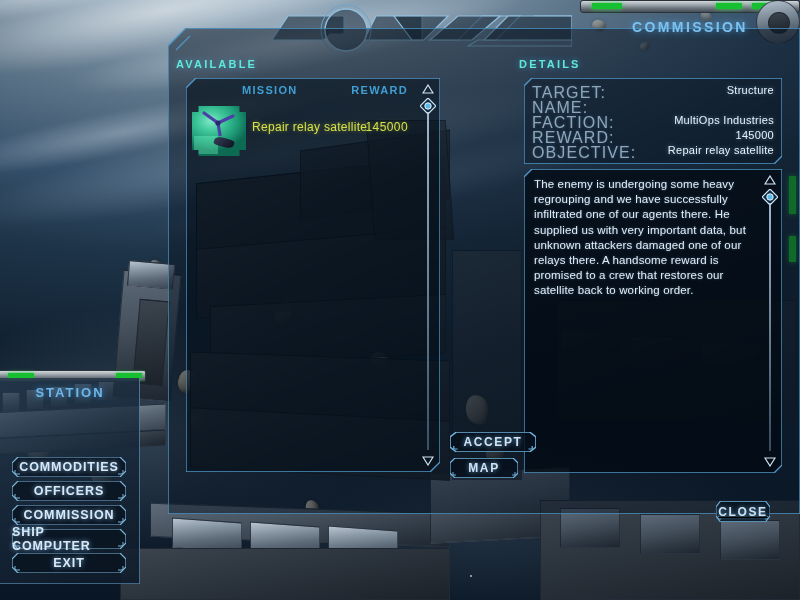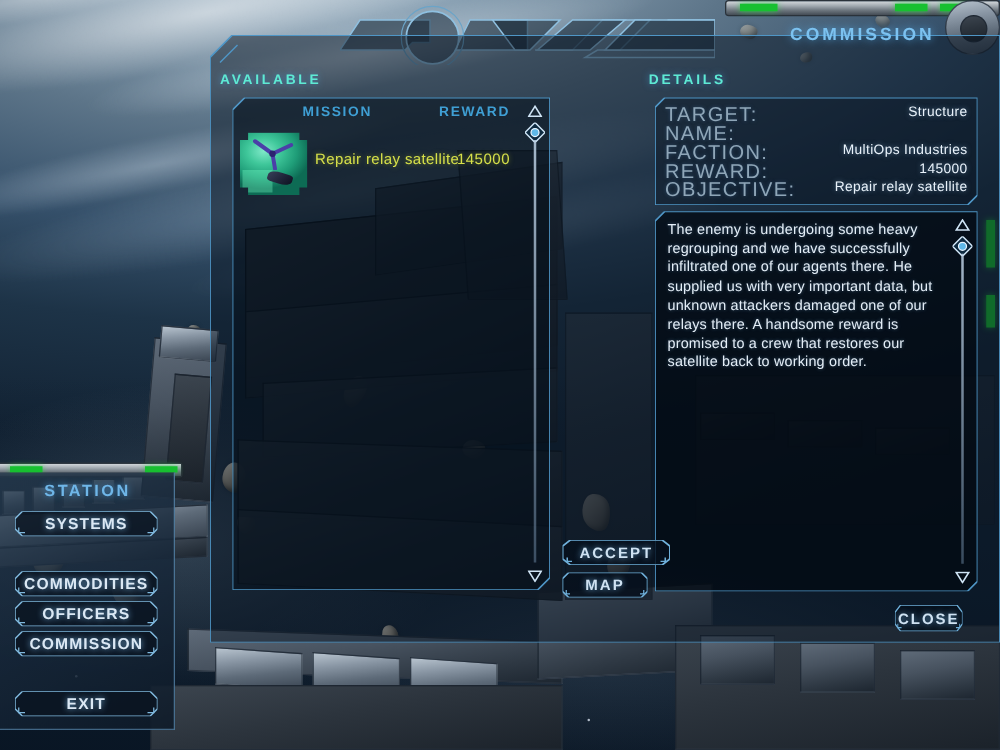--- a/index.html
+++ b/index.html
@@ -170,21 +170,21 @@
     position: absolute; cursor: pointer;
     display: flex; align-items: center; justify-content: center;
   }
   .btn > svg { position: absolute; inset: 0; width: 100%; height: 100%; }
   .btn > span {
     position: relative; color: #cfe2f2; font-size: 12px; font-weight: bold;
     letter-spacing: 1.6px; text-shadow: 0 0 5px rgba(120,190,240,.8);
   }
   #btn-accept { left: 450px; top: 432px; width: 86px; height: 20px; }
   #btn-map    { left: 450px; top: 458px; width: 68px; height: 20px; }
-  #btn-close  { left: 716px; top: 484px; width: 54px; height: 21px; }
+  #btn-close  { left: 716px; top: 501px; width: 54px; height: 21px; text-decoration: underline; }
 
   
   .det-row { position: absolute; left: 8px; right: 8px; height: 15px; }
   .det-label {
     position: absolute; left: 0; color: #8fa6b8; font-size: 16px;
     letter-spacing: 1.1px; text-shadow: 0 0 3px rgba(60,100,140,.6);
   }
   .det-value {
     position: absolute; right: 0; color: #e9f2fa; font-size: 11px;
     letter-spacing: .3px; text-shadow: 0 0 4px rgba(150,200,240,.5);
@@ -476,28 +476,20 @@
       <path d="M3,15 L3,18 L7,18" fill="none" stroke="#6fb0da" stroke-width="1"></path>
       <path d="M69,15 L69,18 L65,18" fill="none" stroke="#6fb0da" stroke-width="1"></path>
     </svg>
     <span>CLOSE</span>
   </div>
 
   <div id="station-menu">
     <div class="sm-bg"></div>
     <div class="sm-title">STATION</div>
 
-    <div class="menu-btn" style="top:31px;">
-      <svg viewBox="0 0 114 20" preserveAspectRatio="none">
-        <path d="M6,0 L108,0 L114,6 L114,14 L108,20 L6,20 L0,14 L0,6 Z" fill="rgba(10,20,32,.80)" stroke="#7fb8dd" stroke-width="1.2"></path>
-        <path d="M3,13 L3,17 L8,17" fill="none" stroke="#7fb8dd" stroke-width="1"></path>
-        <path d="M111,13 L111,17 L106,17" fill="none" stroke="#7fb8dd" stroke-width="1"></path>
-      </svg>
-      <span>SYSTEMS</span>
-    </div>
 
 
     <div class="menu-btn" style="top:79px;">
       <svg viewBox="0 0 114 20" preserveAspectRatio="none">
         <path d="M6,0 L108,0 L114,6 L114,14 L108,20 L6,20 L0,14 L0,6 Z" fill="rgba(10,20,32,.80)" stroke="#7fb8dd" stroke-width="1.2"></path>
         <path d="M3,13 L3,17 L8,17" fill="none" stroke="#7fb8dd" stroke-width="1"></path>
         <path d="M111,13 L111,17 L106,17" fill="none" stroke="#7fb8dd" stroke-width="1"></path>
       </svg>
       <span>COMMODITIES</span>
     </div>
@@ -513,20 +505,28 @@
 
     <div class="menu-btn" style="top:127px;">
       <svg viewBox="0 0 114 20" preserveAspectRatio="none">
         <path d="M6,0 L108,0 L114,6 L114,14 L108,20 L6,20 L0,14 L0,6 Z" fill="rgba(10,20,32,.80)" stroke="#7fb8dd" stroke-width="1.2"></path>
         <path d="M3,13 L3,17 L8,17" fill="none" stroke="#7fb8dd" stroke-width="1"></path>
         <path d="M111,13 L111,17 L106,17" fill="none" stroke="#7fb8dd" stroke-width="1"></path>
       </svg>
       <span>COMMISSION</span>
     </div>
 
+    <div class="menu-btn" style="top:151px;">
+      <svg viewBox="0 0 114 20" preserveAspectRatio="none">
+        <path d="M6,0 L108,0 L114,6 L114,14 L108,20 L6,20 L0,14 L0,6 Z" fill="rgba(10,20,32,.80)" stroke="#7fb8dd" stroke-width="1.2"></path>
+        <path d="M3,13 L3,17 L8,17" fill="none" stroke="#7fb8dd" stroke-width="1"></path>
+        <path d="M111,13 L111,17 L106,17" fill="none" stroke="#7fb8dd" stroke-width="1"></path>
+      </svg>
+      <span>SHIP COMPUTER</span>
+    </div>
 
     <div class="menu-btn" style="top:175px;">
       <svg viewBox="0 0 114 20" preserveAspectRatio="none">
         <path d="M6,0 L108,0 L114,6 L114,14 L108,20 L6,20 L0,14 L0,6 Z" fill="rgba(10,20,32,.80)" stroke="#7fb8dd" stroke-width="1.2"></path>
         <path d="M3,13 L3,17 L8,17" fill="none" stroke="#7fb8dd" stroke-width="1"></path>
         <path d="M111,13 L111,17 L106,17" fill="none" stroke="#7fb8dd" stroke-width="1"></path>
       </svg>
       <span>EXIT</span>
     </div>
   </div>

